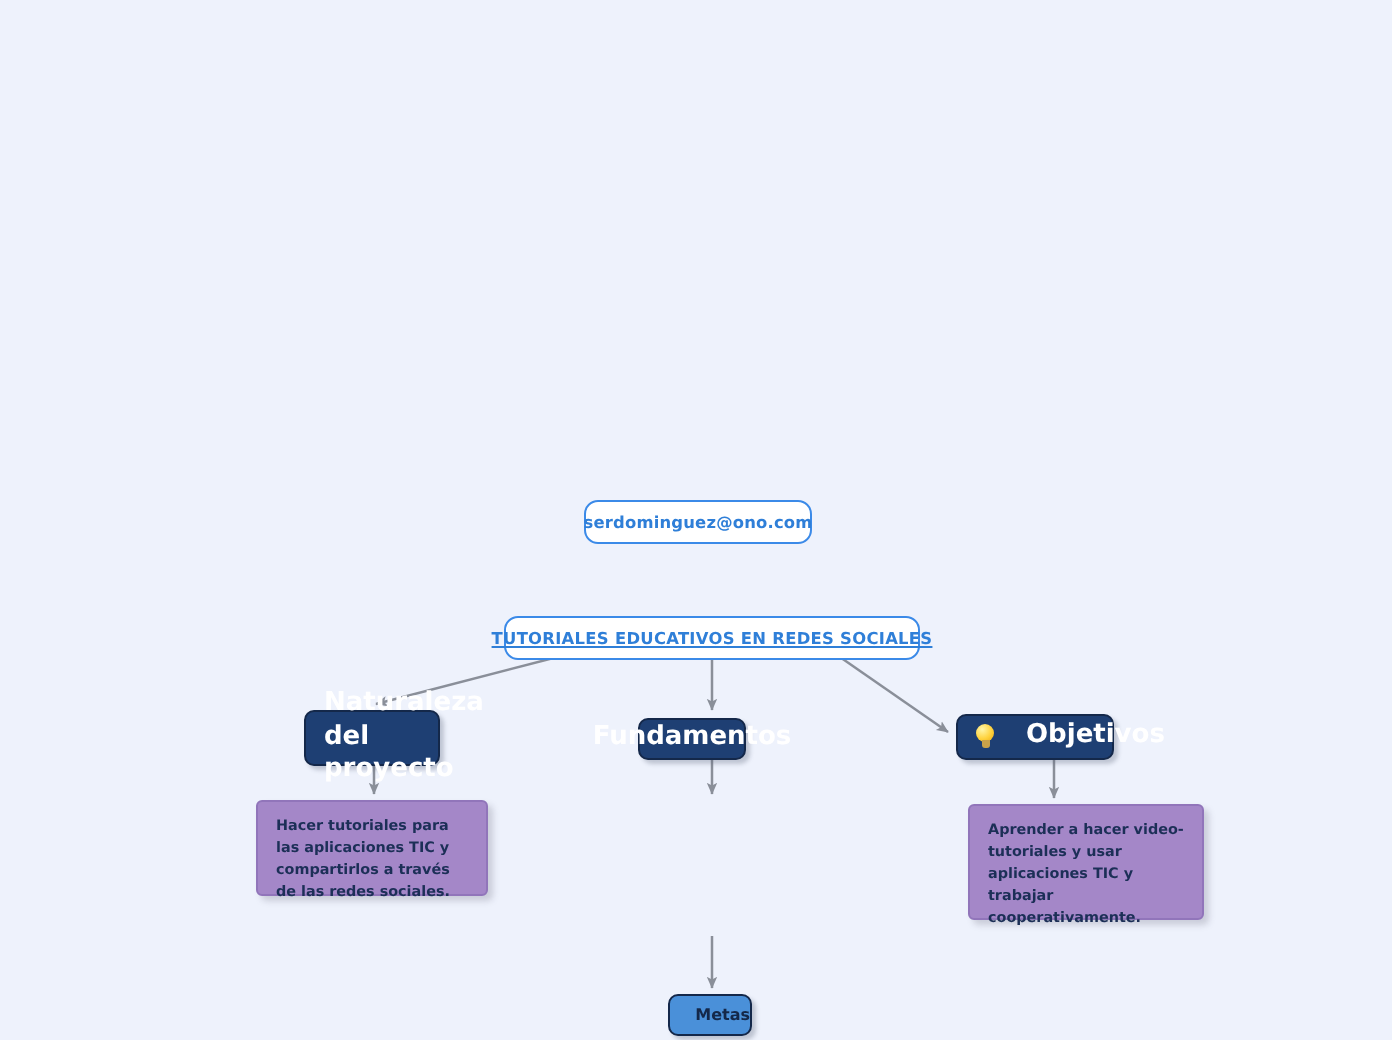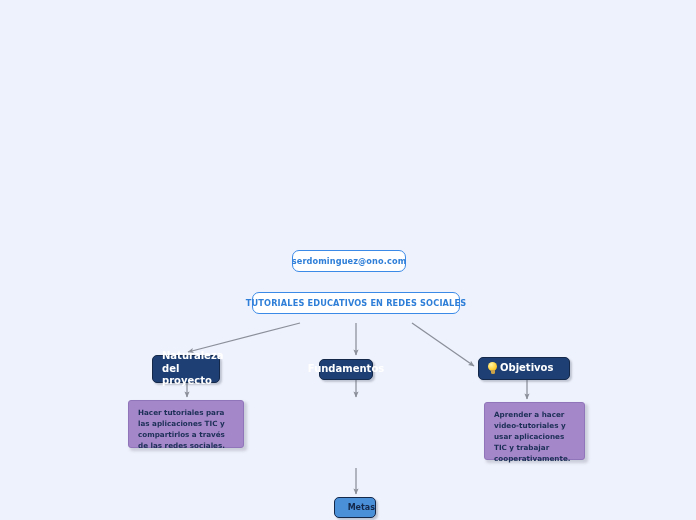--- a/index.html
+++ b/index.html
@@ -50,43 +50,44 @@
     justify-content: center;
     color: #2f7fd8;
     font-size: 8.2px;
     font-weight: bold;
     letter-spacing: 0.1px;
   }
 
   
   .node-root {
     left: 252px;
-    top: 292px;
+    top: 308px;
     width: 208px;
     height: 22px;
     background: #ffffff;
     border: 1.6px solid #3b8ae8;
     border-radius: 7px;
     display: flex;
     align-items: center;
     justify-content: center;
     color: #2f7fd8;
     font-size: 8.2px;
     font-weight: bold;
     letter-spacing: 0.15px;
     white-space: nowrap;
+    text-decoration: underline;
   }
 
   
   .node-branch {
     background: #1e3f73;
     border: 1.3px solid #14284a;
     border-radius: 5px;
     color: #ffffff;
-    font-size: 10px;
+    font-size: 13px;
     font-weight: bold;
     line-height: 1.28;
     display: flex;
     align-items: center;
     box-shadow: 2px 2px 2px rgba(90,100,120,0.32);
     padding: 0 9px;
   }
   .node-naturaleza {
     left: 152px;
     top: 355px;
@@ -96,23 +97,23 @@
   .node-fundamentos {
     left: 319px;
     top: 359px;
     width: 54px;
     height: 21px;
     justify-content: center;
   }
   .node-objetivos {
     left: 478px;
     top: 357px;
-    width: 92px;
+    width: 79px;
     height: 23px;
-    gap: 2px;
+    gap: 15px;
     padding: 0 8px;
   }
 
   .bulb-icon {
     width: 11px;
     height: 13px;
     position: relative;
     flex: 0 0 auto;
   }
   .bulb-icon .glass {
@@ -154,21 +155,21 @@
   }
   .detail-fundamentos {
     left: 285px;
     top: 400px;
     width: 140px;
     height: 68px;
   }
   .detail-objetivos {
     left: 484px;
     top: 402px;
-    width: 101px;
+    width: 118px;
     height: 58px;
   }
 
   
   .node-metas {
     left: 334px;
     top: 497px;
     width: 42px;
     height: 21px;
     background: #4a90d9;

